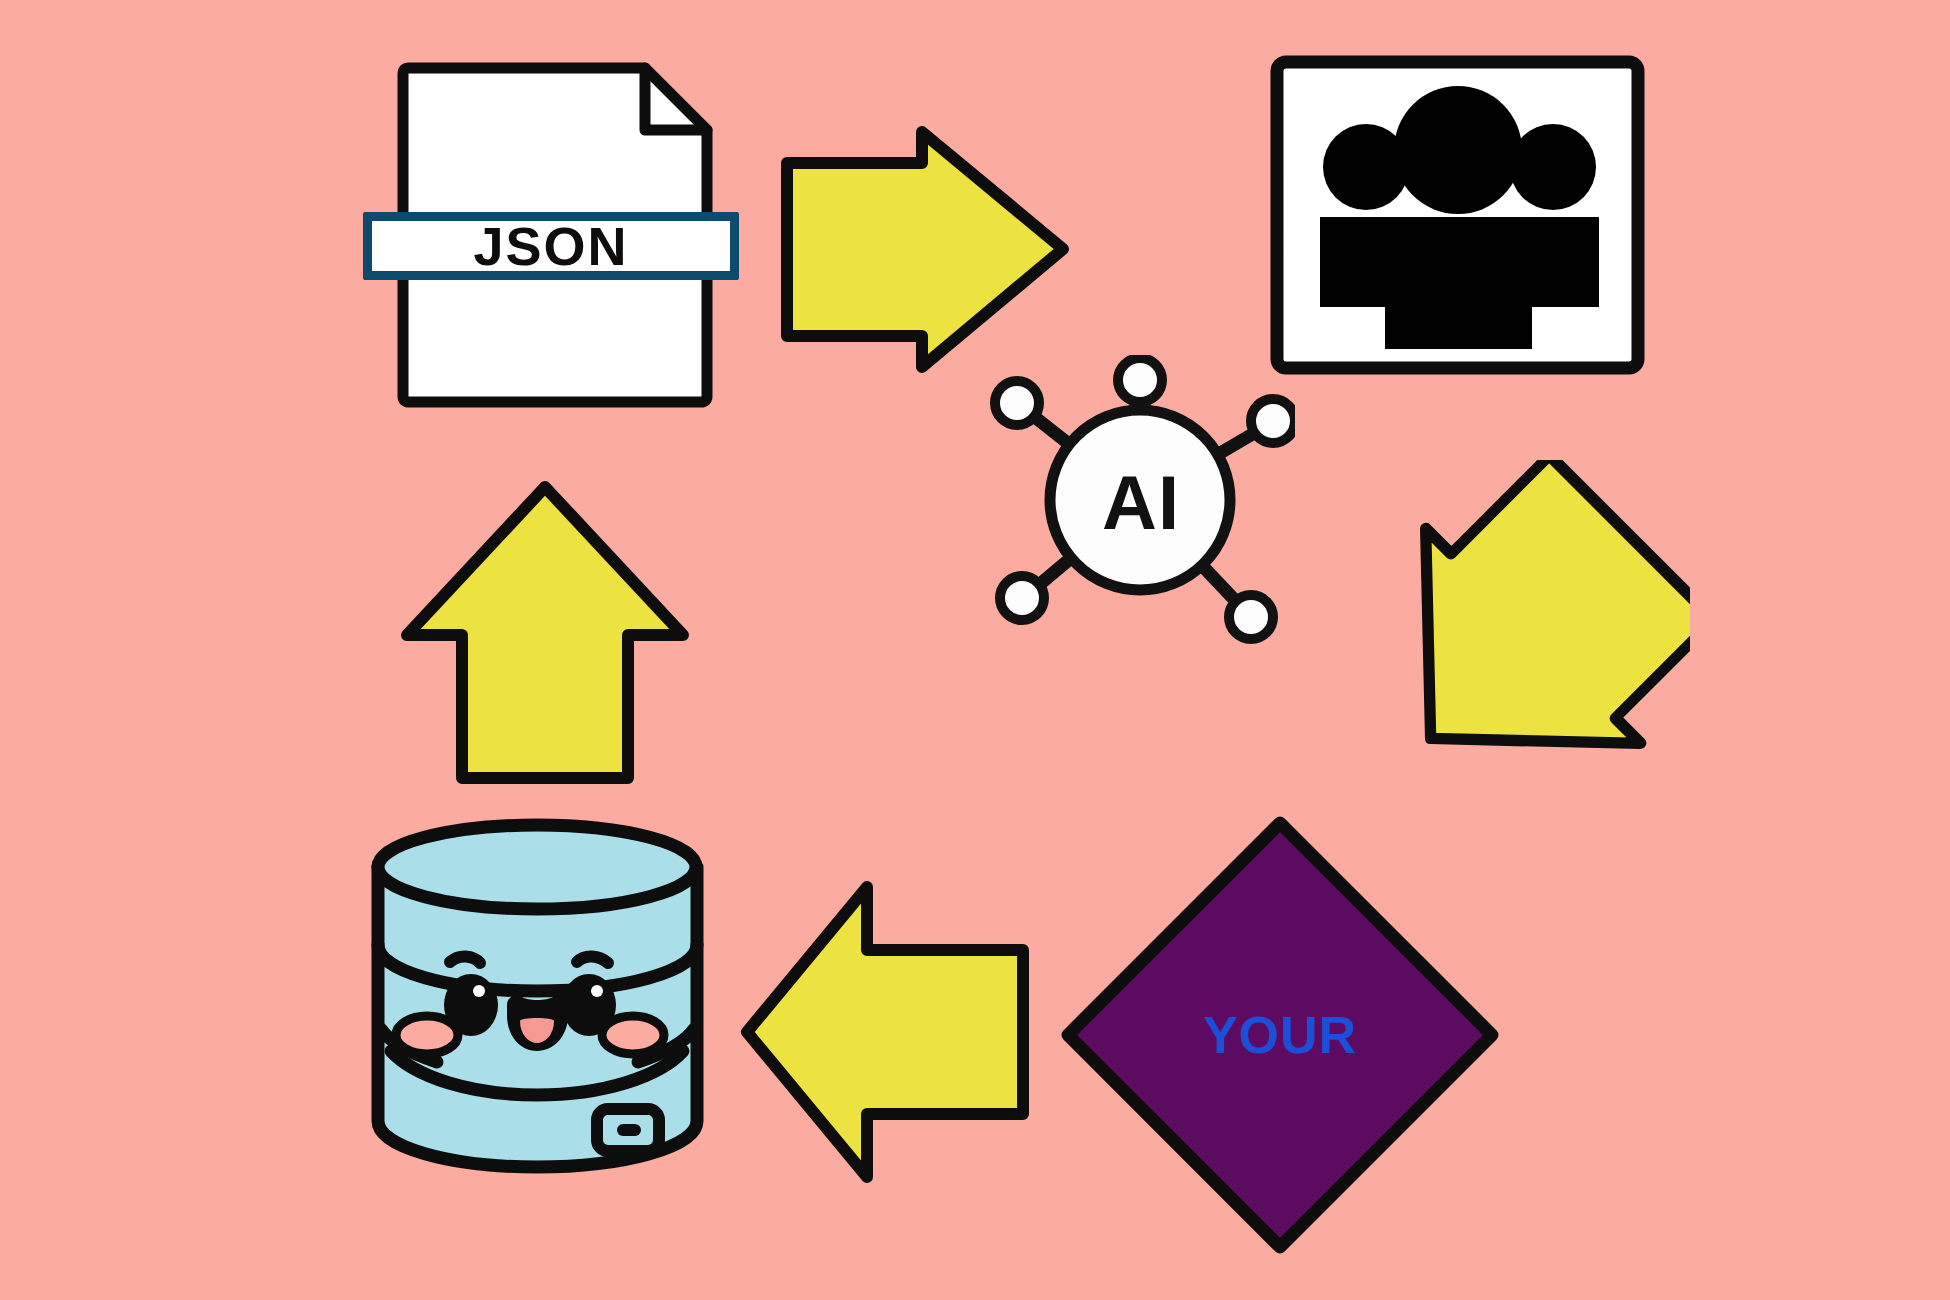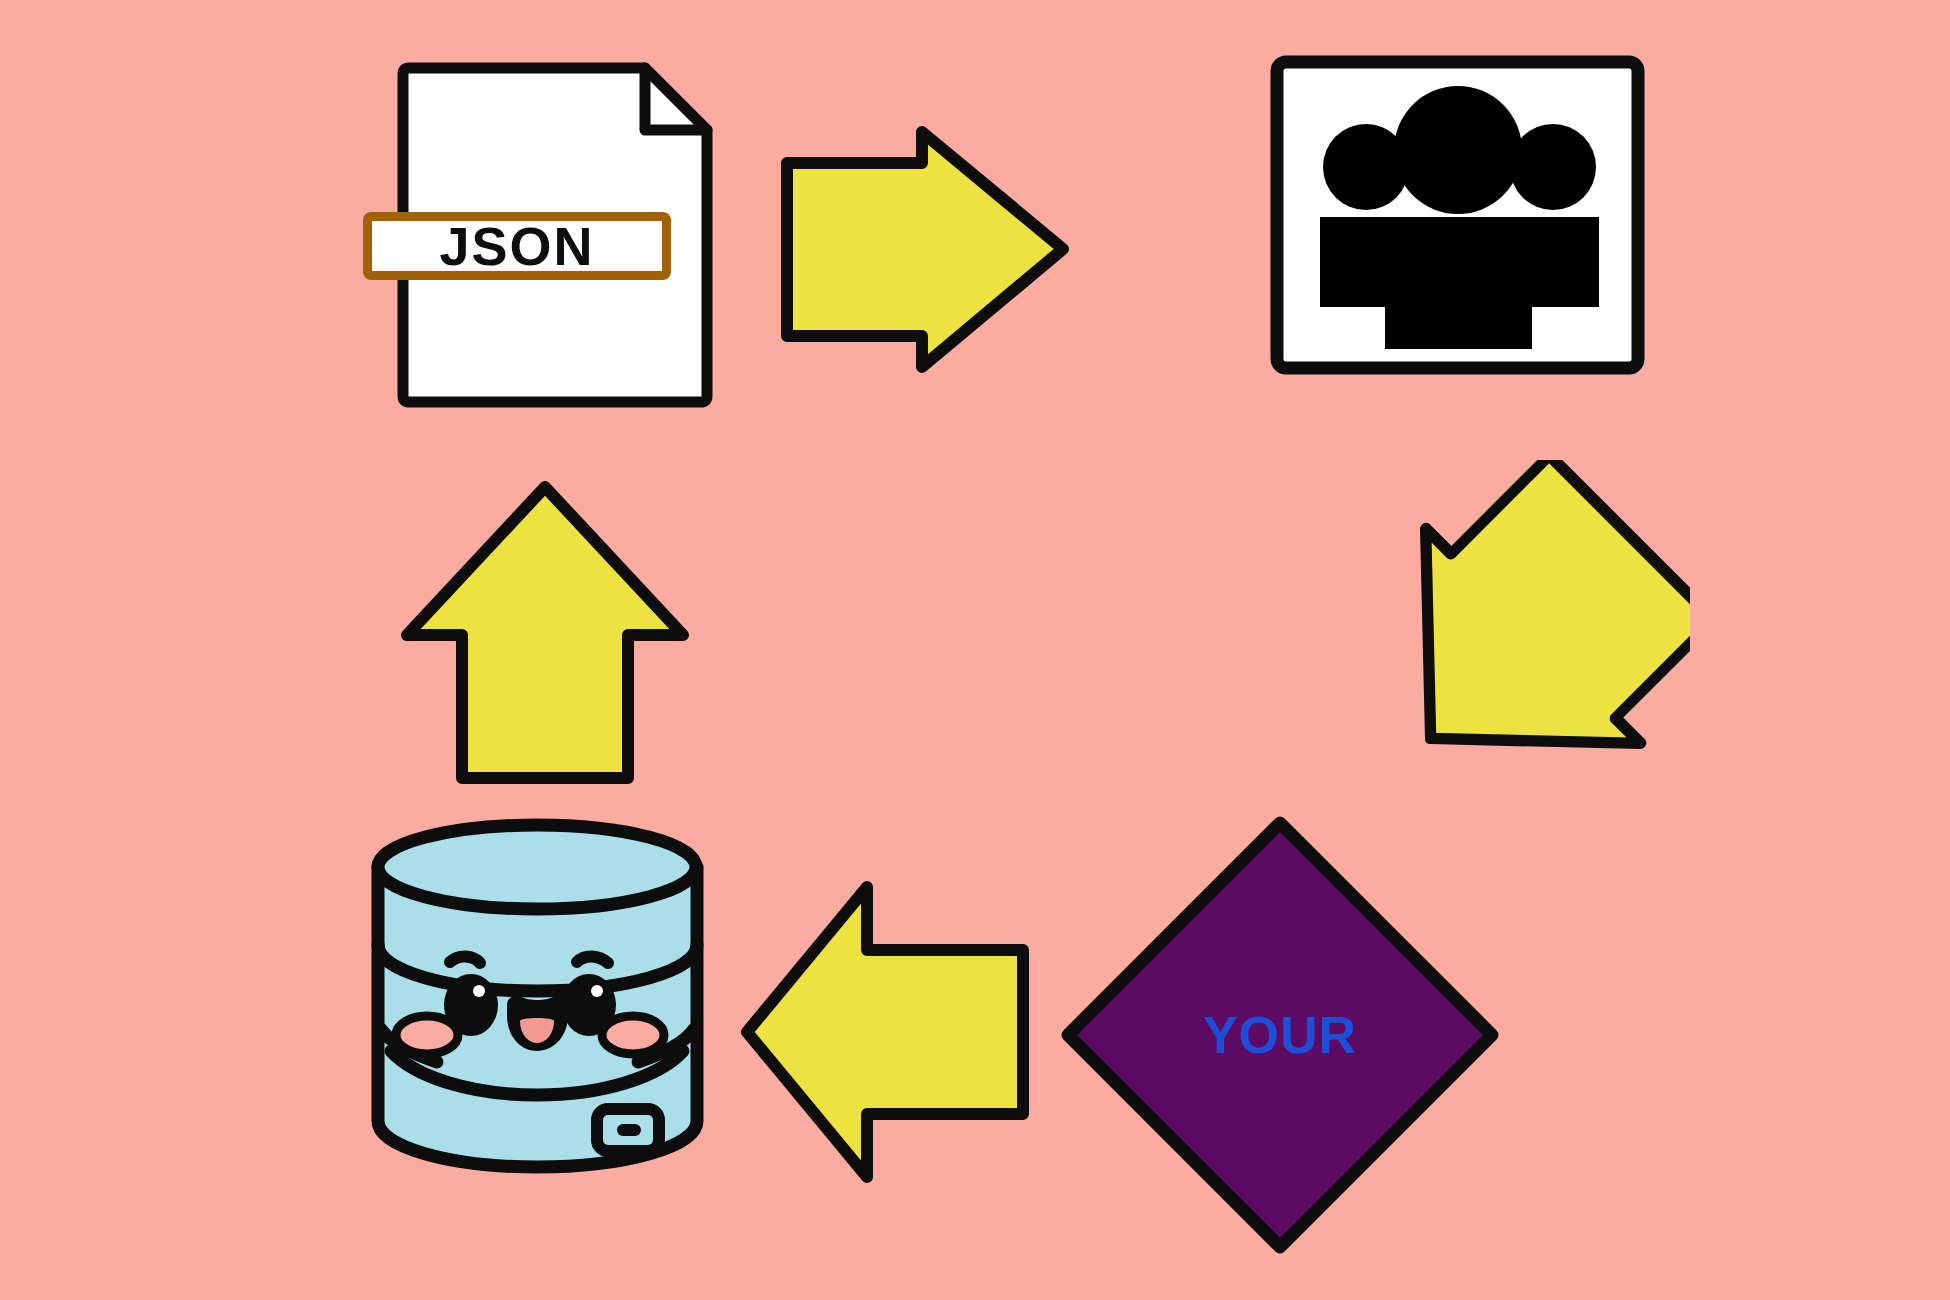--- a/index.html
+++ b/index.html
@@ -19,24 +19,24 @@
     position: absolute;
   }
   .svg-node { display: block; }
 
   
   #json-doc { left: 395px; top: 60px; width: 320px; height: 350px; }
 
   
   #json-badge {
     left: 363px; top: 212px;
-    width: 308px; height: 68px;
+    width: 376px; height: 68px;
     background: #ffffff;
-    border: 9px solid #a16207;
-    border-radius: 8px;
+    border: 9px solid #0c4a6e;
+    border-radius: 2px;
     display: flex;
     align-items: center;
     justify-content: center;
     box-sizing: border-box;
   }
   #json-badge .badge-text {
     font-size: 54px;
     font-weight: 900;
     letter-spacing: 2px;
     color: #0d0d0d;
@@ -115,20 +115,42 @@
       <rect x="50" y="162" width="92" height="90" fill="#000000"></rect>
 
       <circle cx="283" cy="112" r="43" fill="#000000"></circle>
       <rect x="237" y="162" width="92" height="90" fill="#000000"></rect>
 
       <circle cx="188" cy="95" r="64" fill="#000000"></circle>
       <rect x="115" y="162" width="147" height="132" fill="#000000"></rect>
     </svg>
   </div>
 
+  <div class="node" id="ai-node">
+    <svg class="svg-node" width="310" height="290" viewBox="0 0 310 290">
+      <g stroke="#111111" stroke-width="13" stroke-linecap="round">
+        <line x1="155" y1="145" x2="155" y2="30"></line>
+        <line x1="155" y1="145" x2="37" y2="52"></line>
+        <line x1="155" y1="145" x2="283" y2="70"></line>
+        <line x1="155" y1="145" x2="42" y2="240"></line>
+        <line x1="155" y1="145" x2="262" y2="258"></line>
+      </g>
+      <circle cx="155" cy="145" r="90" fill="#fdfdfd" stroke="#111111" stroke-width="11"></circle>
+      <g fill="#fdfdfd" stroke="#111111" stroke-width="10">
+        <circle cx="155" cy="25" r="22"></circle>
+        <circle cx="32" cy="48" r="22"></circle>
+        <circle cx="288" cy="66" r="22"></circle>
+        <circle cx="37" cy="243" r="22"></circle>
+        <circle cx="266" cy="262" r="22"></circle>
+      </g>
+    </svg>
+    <div id="ai-label">
+      <span>AI</span>
+    </div>
+  </div>
 
   <div class="node" id="arrow-right">
     <svg class="svg-node" width="290" height="250" viewBox="0 0 290 250">
       <path d="M7 38 H142 V7 L283 124 L142 242 V211 H7 Z" fill="#ece340" stroke="#0d0d0d" stroke-width="12" stroke-linejoin="round"></path>
     </svg>
   </div>
 
   <div class="node" id="arrow-diag">
     <svg class="svg-node" width="320" height="355" viewBox="0 0 320 355">
       <g transform="rotate(135 160 177)">

